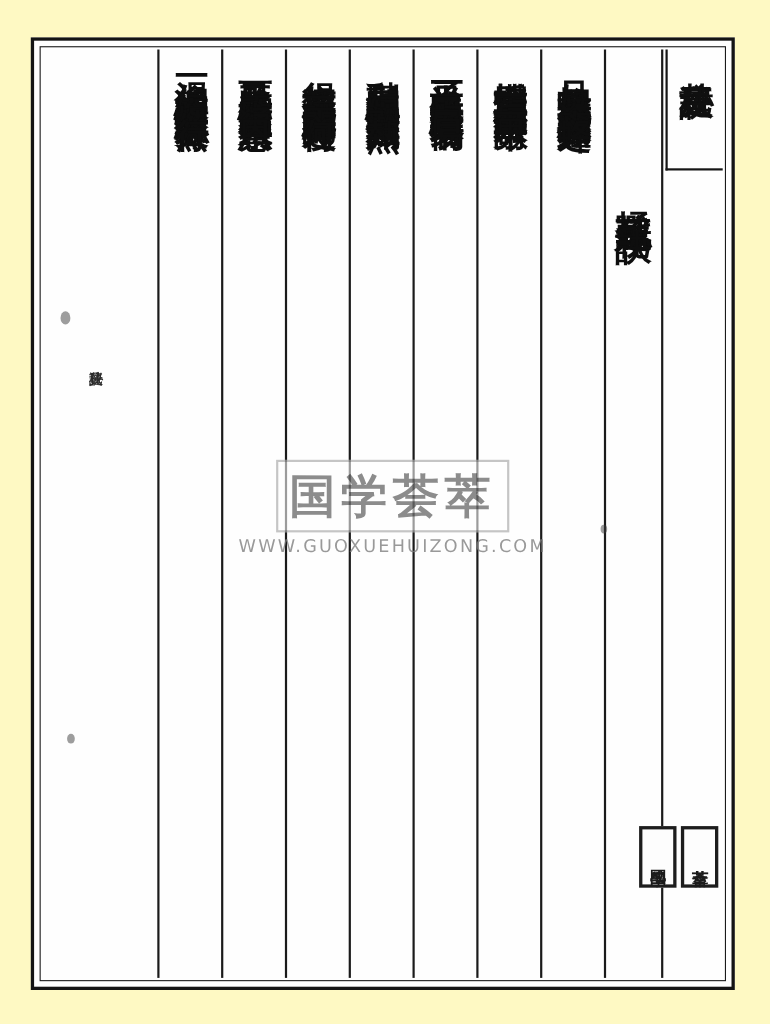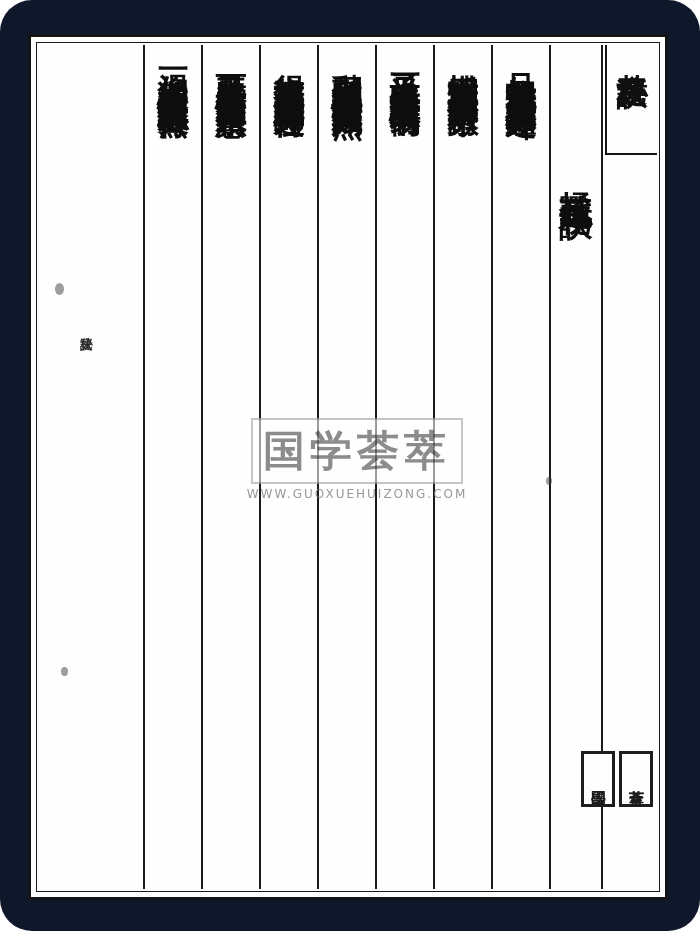--- a/index.html
+++ b/index.html
@@ -11,22 +11,21 @@
     width: 700px;
     height: 931px;
     overflow: hidden;
     font-family: "DejaVu Serif", serif;
   }
 
   #page {
     position: relative;
     width: 700px;
     height: 931px;
-    background: #0f172a;
-    border-radius: 32px;
+    background: #fef9c3;
   }
 
   
   #frame {
     position: absolute;
     left: 28px;
     top: 34px;
     width: 640px;
     height: 866px;
     border: 3px solid #141414;
@@ -172,21 +171,21 @@
     font-size: 42px;
     font-weight: 700;
     letter-spacing: 5px;
     padding: 3px 10px;
     border: 2px solid rgba(120,120,120,0.55);
     font-family: "DejaVu Serif", serif;
   }
   #wm-sub {
     margin-top: 3px;
     color: #7d7d7d;
-    font-size: 12px;
+    font-size: 16px;
     letter-spacing: 2px;
     font-family: "DejaVu Sans", sans-serif;
   }
 
   
   .speck {
     position: absolute;
     background: #3b3b3b;
     opacity: 0.5;
     border-radius: 50%;

